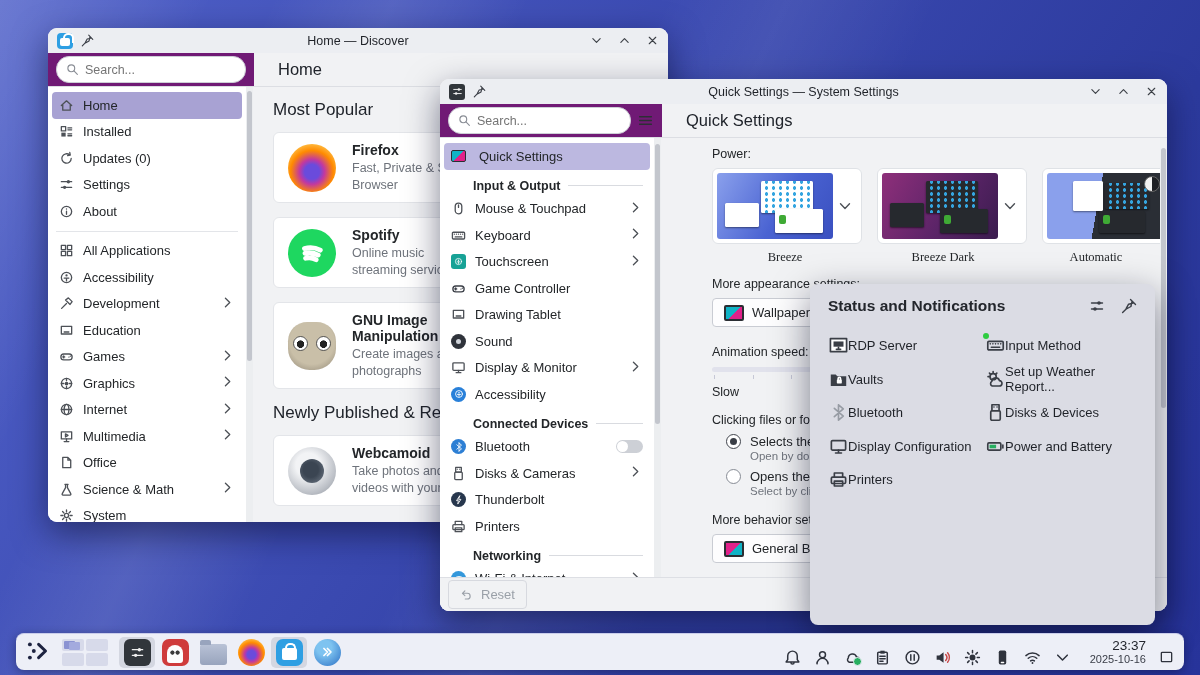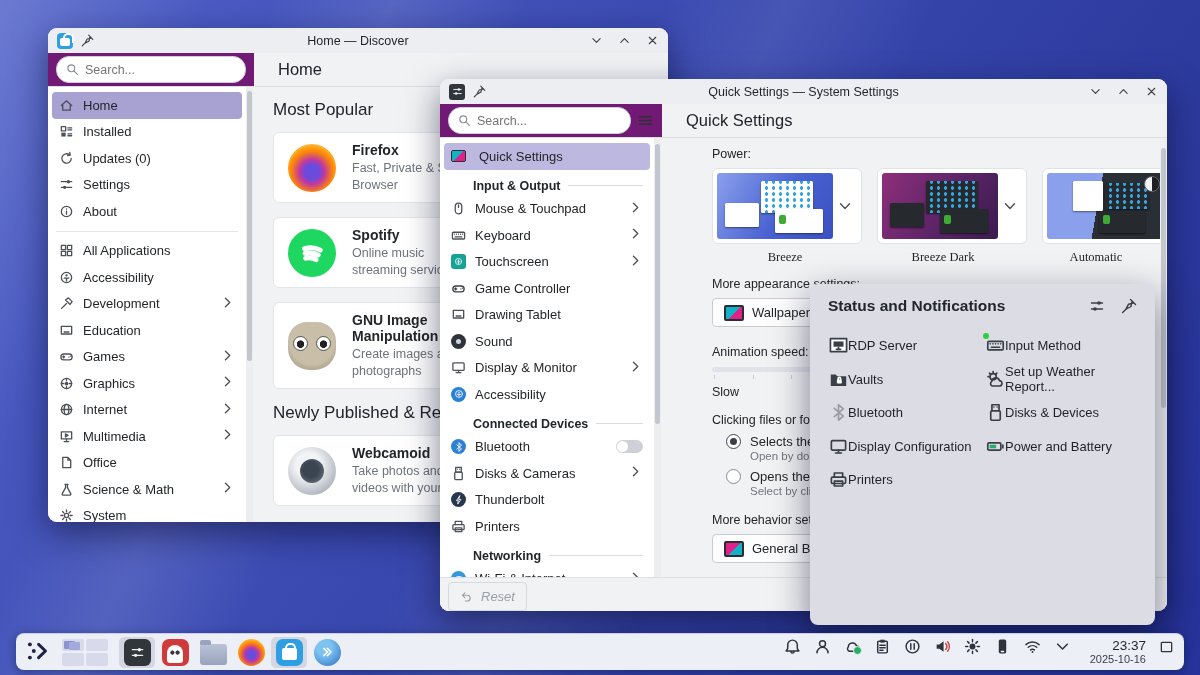--- a/index.html
+++ b/index.html
@@ -96,21 +96,21 @@
   .ticks{width:386px;display:flex;justify-content:space-between;padding:1px 2px 0;}
   .ticks i{width:1px;height:4px;background:#c6c8d6;}
   .rgrp{margin-top:14px;}
   .ritem{display:flex;align-items:center;gap:9px;margin:7px 0 1px 14px;}
   .rad{width:15px;height:15px;border-radius:50%;border:1px solid #878c95;background:#fff;flex:0 0 auto;box-sizing:border-box;}
   .rad.on{border-color:#41454d;}
   .rad.on::after{content:"";display:block;width:7px;height:7px;border-radius:50%;background:#3a3e46;margin:3px;}
   .rsub{font-size:11.5px;color:#70757d;margin-left:38px;}
   .mostused{height:8px;overflow:hidden;margin:16px 0 0 56px;color:#83878e;font-size:12.5px;opacity:.7;}
   .foot{position:absolute;left:0;right:0;bottom:0;height:33px;border-top:1px solid #dddfe4;
-    display:flex;align-items:flex-end;padding:0 8px;background:#f1f2f4;font-style:italic;}
+    display:flex;align-items:center;padding:0 8px;background:#f1f2f4;}
   .btn.dis{color:#9aa0a8;background:transparent;border-color:#d7d9df;}
   
   .pop{position:absolute;left:810px;top:284px;width:345px;height:341px;background:#dbdce4;border-radius:8px;
     box-shadow:0 12px 36px rgba(8,10,35,.5);z-index:30;padding:13px 18px;box-sizing:border-box;}
   .pophead{display:flex;align-items:center;}
   .pophead .pt{font-size:15.5px;font-weight:bold;color:#23262c;flex:1;}
   .pophead svg{width:16px;height:16px;color:#3a3e46;margin-left:16px;}
   .pgrid{display:grid;grid-template-columns:157px 1fr;grid-template-rows:repeat(5,33.5px);
     grid-auto-flow:column;margin-top:14px;}
   .pitem{display:flex;align-items:center;gap:0;font-size:13px;color:#1f2228;}
@@ -141,21 +141,21 @@
   .ti-folder{background:linear-gradient(#b9c2d6,#98a4bd);border-radius:3px;margin-top:4px;height:21px;}
   .ti-folder::before{content:"";position:absolute;left:0;top:-4px;width:11px;height:5px;background:#98a4bd;border-radius:2px 2px 0 0;}
   .ti-ffx{border-radius:50%;background:radial-gradient(circle at 50% 58%,#6a4bdc 0 20%,#c238a0 34%,#ff8a00 58%,#ffc24a 80%,#ff9500 100%);}
   .ti-disc{background:#2e9fe3;border-radius:7px;}
   .bag{position:absolute;left:6px;top:9px;width:15px;height:12px;background:#fff;border-radius:2px;}
   .bag::before{content:"";position:absolute;left:3px;top:-5px;width:7px;height:8px;border:2px solid #fff;
     border-bottom:none;border-radius:5px 5px 0 0;}
   .ti-konq{border-radius:50%;background:radial-gradient(circle at 38% 32%,#7ec3f0 0 30%,#2b6fc4 100%);
     display:flex;align-items:center;justify-content:center;color:#fff;}
   .ti-konq svg{width:14px;height:14px;stroke-width:2;}
-  .tray{display:flex;align-items:flex-start;gap:13px;margin-left:auto;color:#2f333d;}
+  .tray{display:flex;align-items:flex-end;gap:13px;margin-left:auto;color:#2f333d;}
   .tray svg{width:17px;height:17px;}
   .clock{text-align:right;line-height:1.15;margin-left:6px;}
   .clock .tm{font-size:13.5px;color:#23262e;}
   .clock .dt{font-size:11px;color:#3a3e48;}
   .cloudwrap{position:relative;display:flex;}
   .cloudwrap::after{content:"";position:absolute;right:-1px;bottom:0;width:7px;height:7px;border-radius:50%;
     background:#27ae60;border:1px solid #edeff7;}
 </style>
 </head>
 <body>

